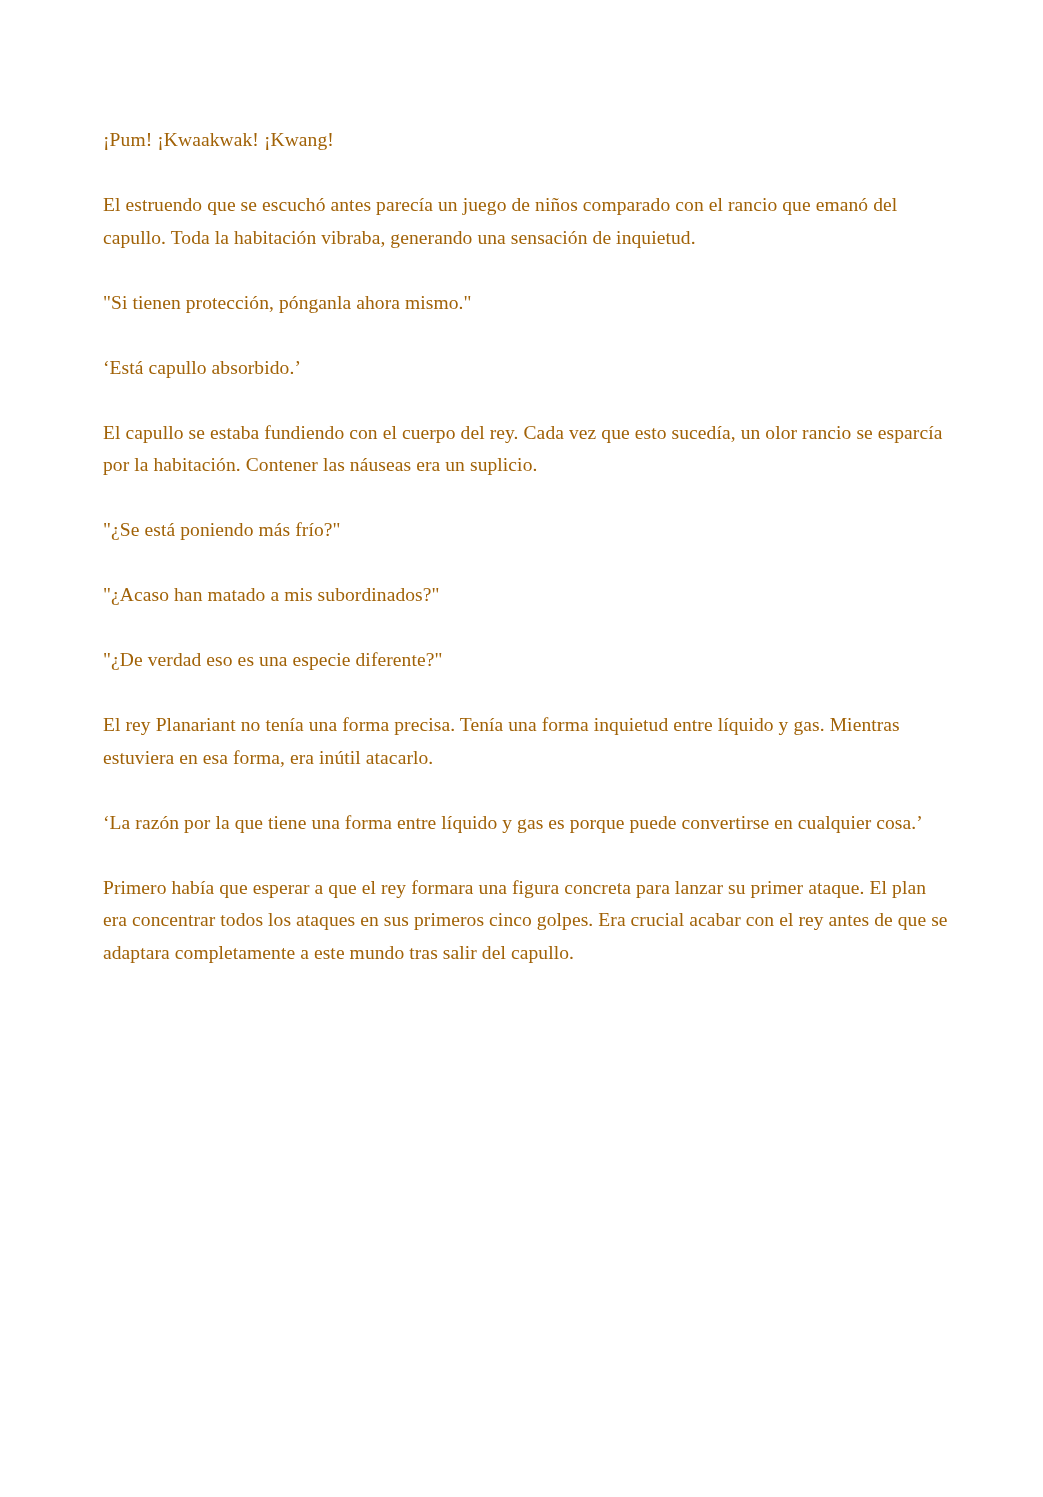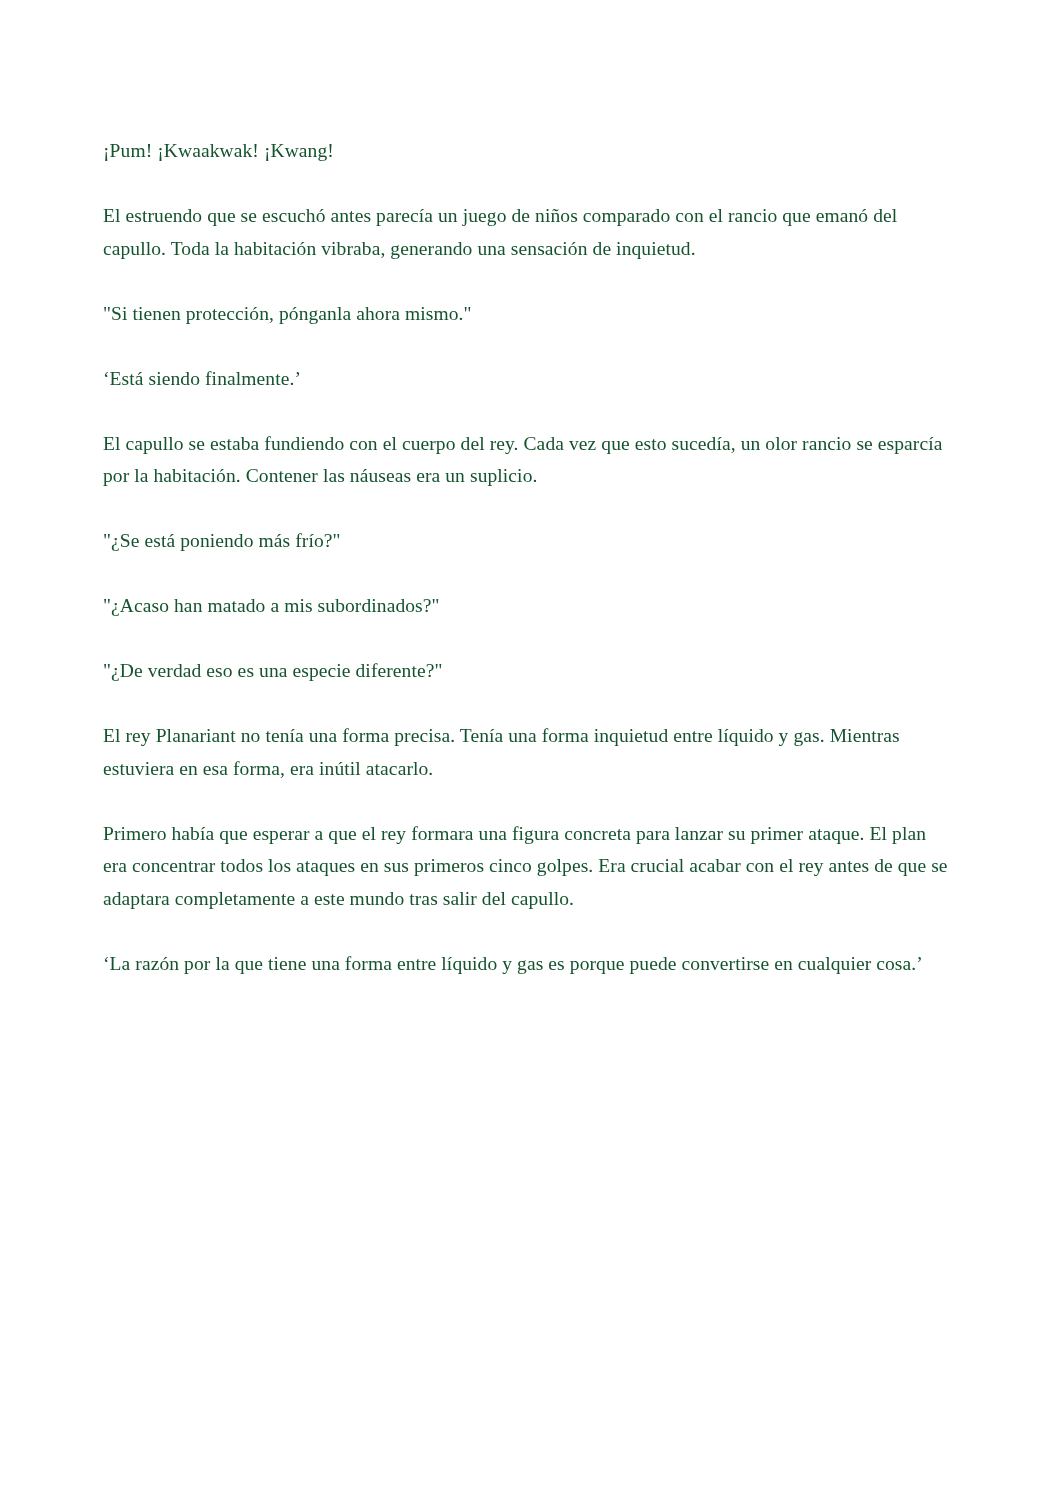--- a/index.html
+++ b/index.html
@@ -9,41 +9,41 @@
     }
     body {
       width: 1043px;
       height: 1497px;
       position: relative;
       overflow: hidden;
     }
     .page {
       position: absolute;
       left: 103px;
-      top: 135px;
+      top: 124px;
       width: 850px;
       font-family: "Liberation Serif", "DejaVu Serif", serif;
       font-size: 19.5px;
       line-height: 32.5px;
-      color: #14532d;
+      color: #a16207;
       letter-spacing: 0.1px;
     }
     .page p {
       margin: 0 0 32.5px 0;
       padding: 0;
     }
   </style>
 </head>
 <body>
 
 <div class="page">
   <p>¡Pum! ¡Kwaakwak! ¡Kwang!</p>
   <p>El estruendo que se escuchó antes parecía un juego de niños comparado con el rancio que emanó del capullo. Toda la habitación vibraba, generando una sensación de inquietud.</p>
   <p>"Si tienen protección, pónganla ahora mismo."</p>
-  <p>‘Está siendo finalmente.’</p>
+  <p>‘Está capullo absorbido.’</p>
   <p>El capullo se estaba fundiendo con el cuerpo del rey. Cada vez que esto sucedía, un olor rancio se esparcía por la habitación. Contener las náuseas era un suplicio.</p>
   <p>"¿Se está poniendo más frío?"</p>
   <p>"¿Acaso han matado a mis subordinados?"</p>
   <p>"¿De verdad eso es una especie diferente?"</p>
   <p>El rey Planariant no tenía una forma precisa. Tenía una forma inquietud entre líquido y gas. Mientras estuviera en esa forma, era inútil atacarlo.</p>
+  <p>‘La razón por la que tiene una forma entre líquido y gas es porque puede convertirse en cualquier cosa.’</p>
   <p>Primero había que esperar a que el rey formara una figura concreta para lanzar su primer ataque. El plan era concentrar todos los ataques en sus primeros cinco golpes. Era crucial acabar con el rey antes de que se adaptara completamente a este mundo tras salir del capullo.</p>
-  <p>‘La razón por la que tiene una forma entre líquido y gas es porque puede convertirse en cualquier cosa.’</p>
 </div>
 
 </body></html>

